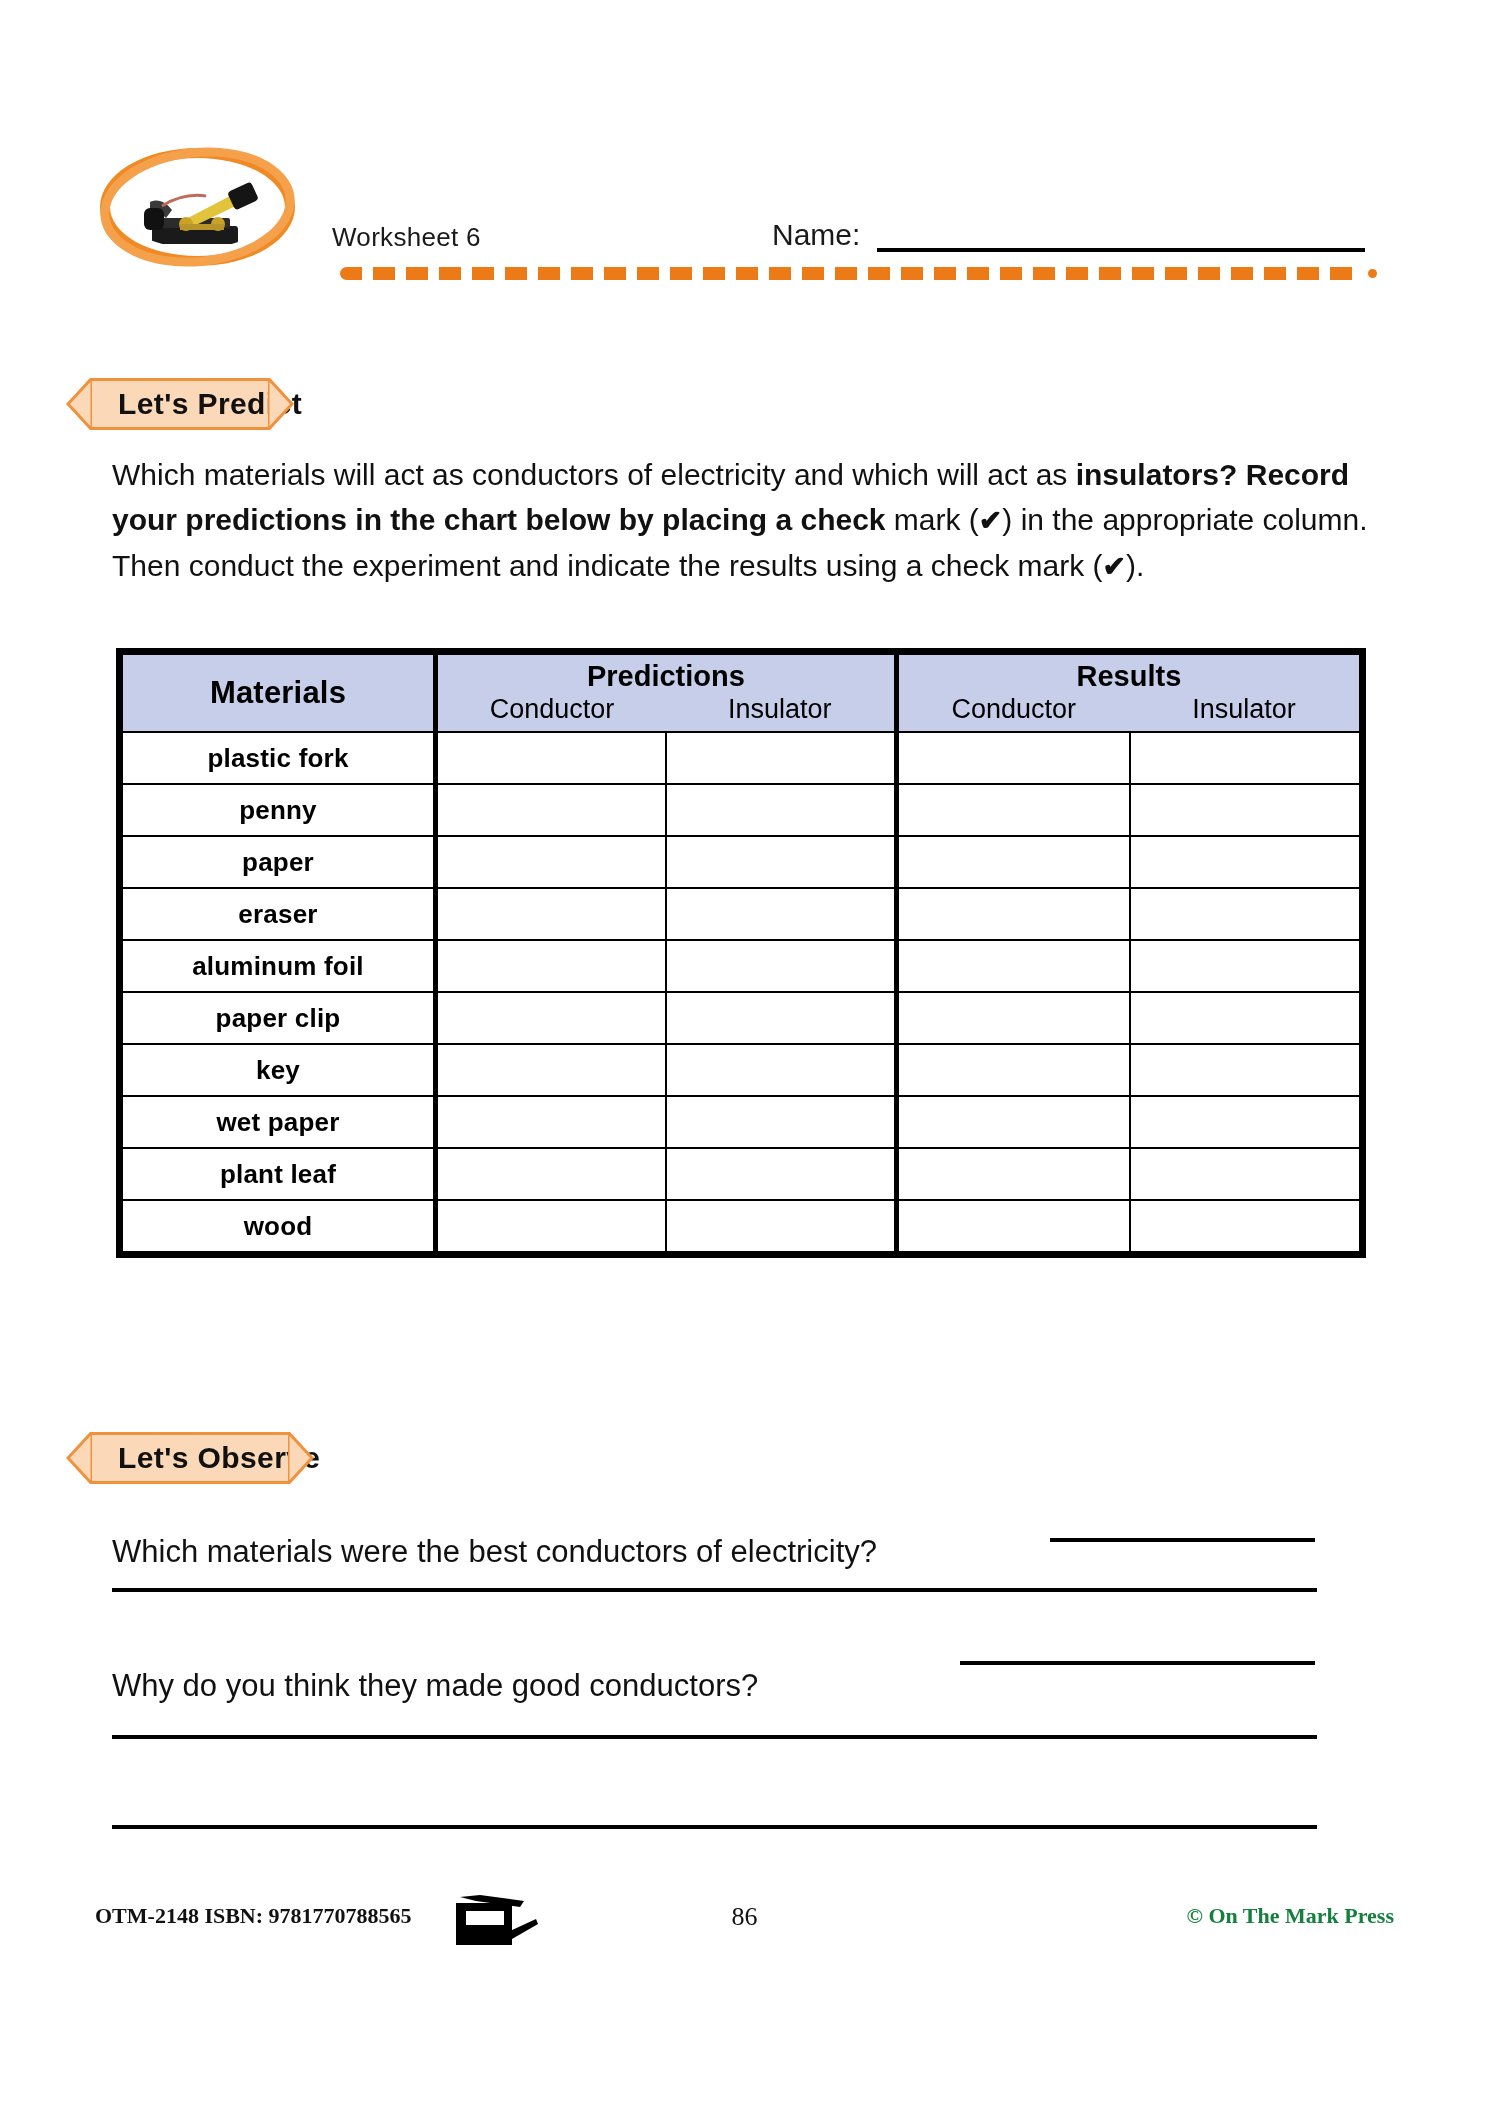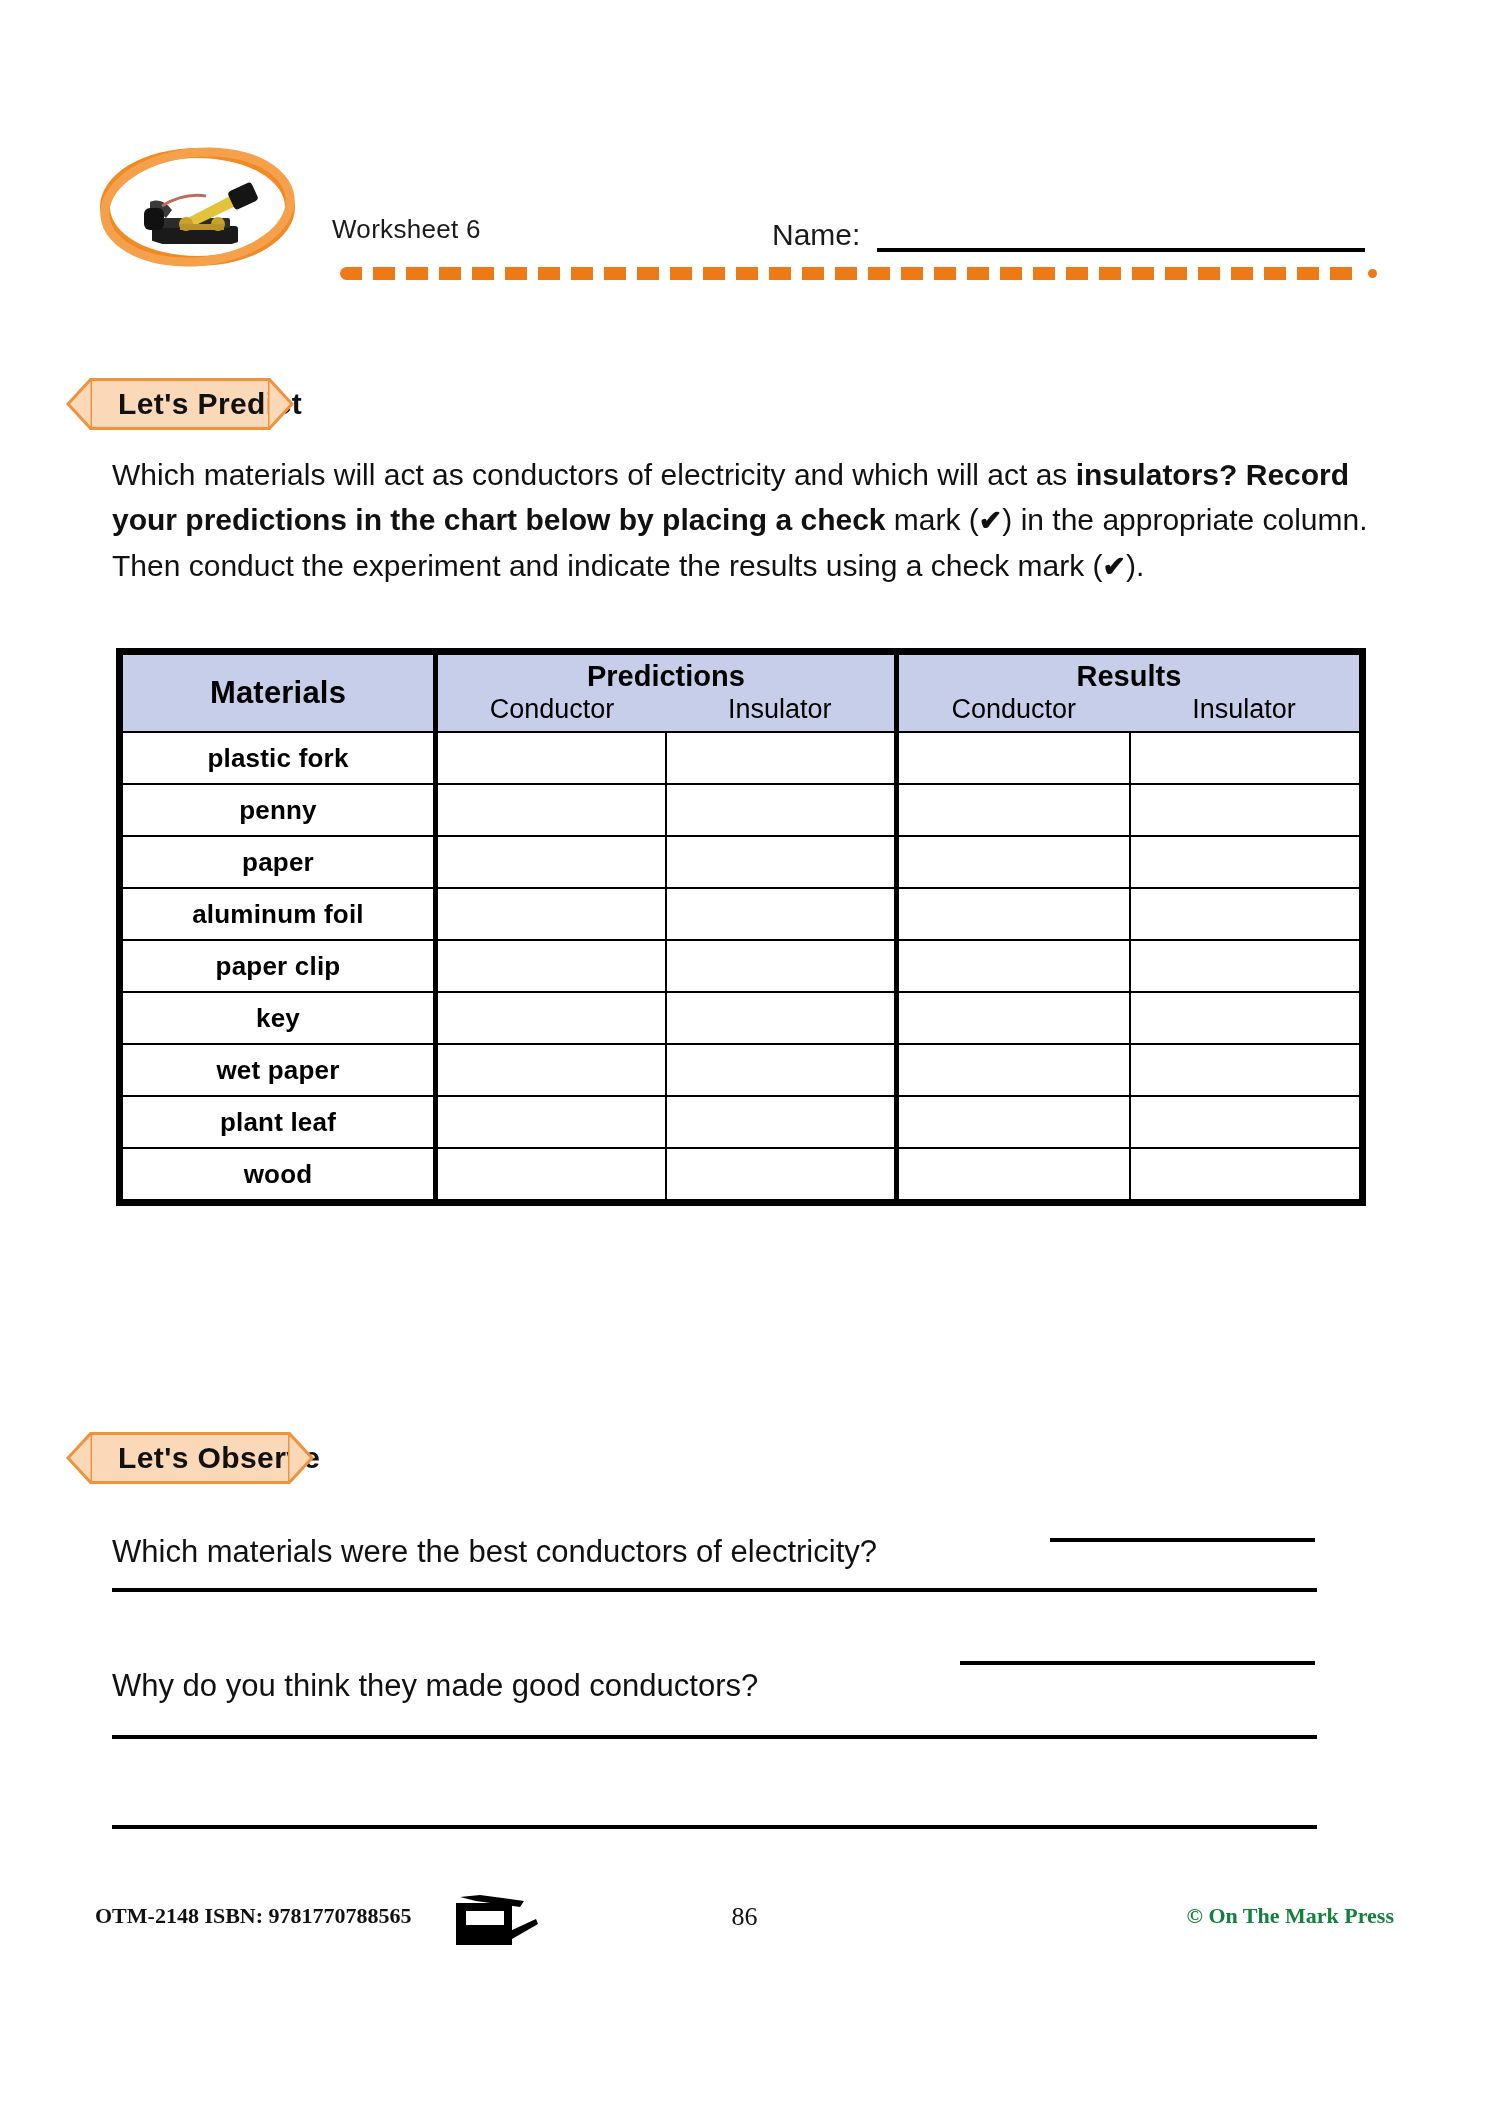--- a/index.html
+++ b/index.html
@@ -29,21 +29,21 @@
     border-width:9px;
     transform:rotate(-6deg);
   }
   .logo-oval .photo{
     position:absolute;left:22px;top:20px;width:150px;height:80px;
     overflow:hidden;border-radius:50%/46%;
   }
   .logo-oval .photo svg{display:block;}
 
   .worksheet-label{
-    position:absolute;left:332px;top:214px;
+    position:absolute;left:332px;top:222px;
     font-size:26px;letter-spacing:.3px;color:#1a1a1a;
     white-space:nowrap;
     text-align:center;
   }
   .name-label{
     position:absolute;left:772px;top:218px;
     font-size:30px;color:#1a1a1a;white-space:nowrap;
   }
   .name-rule{
     position:absolute;left:877px;top:248px;width:488px;height:4px;background:#000;
@@ -257,20 +257,27 @@
             <td class="blank-cell"></td>
           </tr>
           <tr>
             <td class="mat-cell">paper</td>
             <td class="blank-cell thickleft"></td>
             <td class="blank-cell"></td>
             <td class="blank-cell thickleft"></td>
             <td class="blank-cell"></td>
           </tr>
           <tr>
+            <td class="mat-cell">eraser</td>
+            <td class="blank-cell thickleft"></td>
+            <td class="blank-cell"></td>
+            <td class="blank-cell thickleft"></td>
+            <td class="blank-cell"></td>
+          </tr>
+          <tr>
             <td class="mat-cell">aluminum foil</td>
             <td class="blank-cell thickleft"></td>
             <td class="blank-cell"></td>
             <td class="blank-cell thickleft"></td>
             <td class="blank-cell"></td>
           </tr>
           <tr>
             <td class="mat-cell">paper clip</td>
             <td class="blank-cell thickleft"></td>
             <td class="blank-cell"></td>

